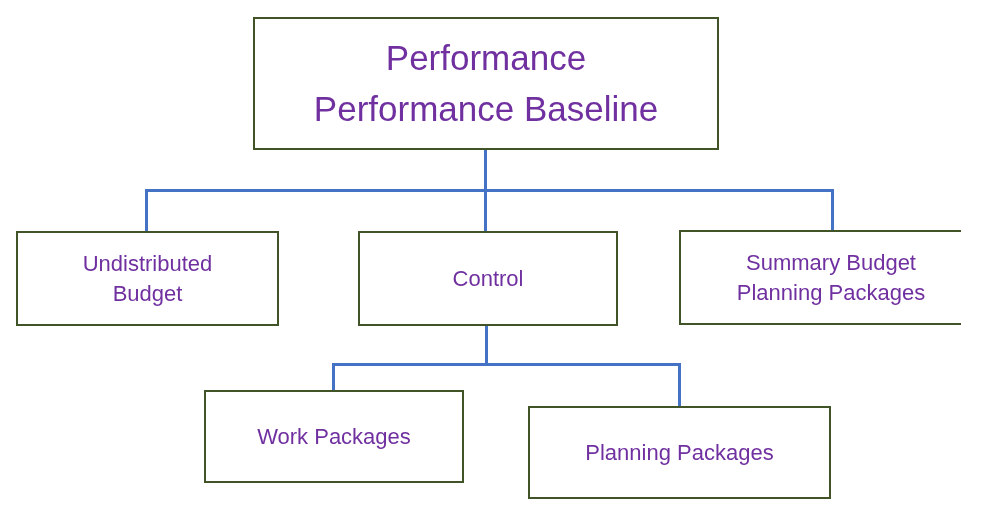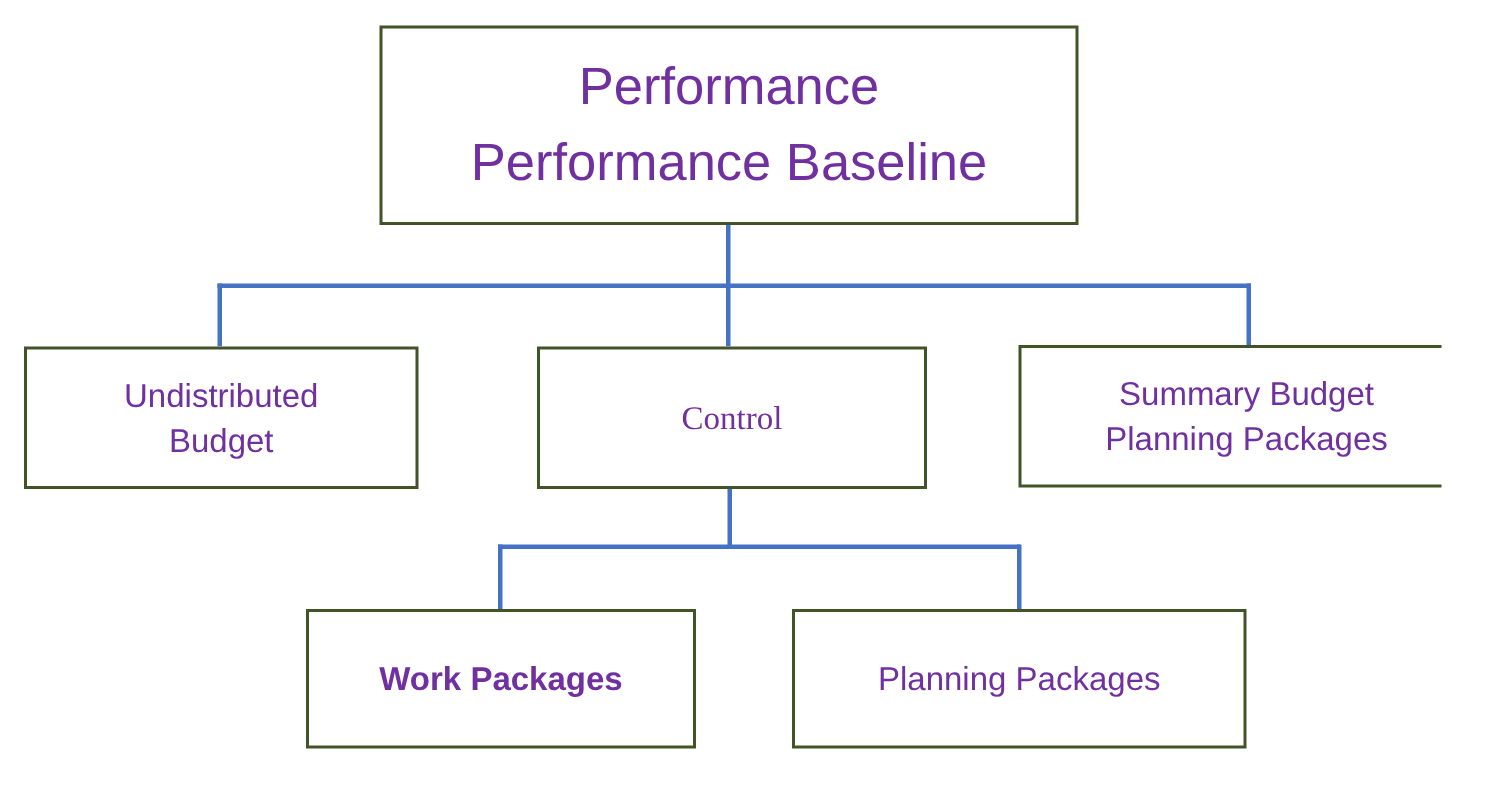--- a/index.html
+++ b/index.html
@@ -32,23 +32,23 @@
     flex-direction: column;
     justify-content: center;
     align-items: center;
     text-align: center;
     line-height: 1.34;
     font-size: 22px;
   }
   .node .line { display: block; white-space: nowrap; }
   .node-pmb  { left: 253px; top: 17px;  width: 466px; height: 133px; font-size: 35px; line-height: 1.45; }
   .node-ub   { left: 16px;  top: 231px; width: 263px; height: 95px; }
-  .node-ca   { left: 358px; top: 231px; width: 260px; height: 95px; font-family: Liberation Serif, serif; }
+  .node-ca   { left: 358px; top: 231px; width: 260px; height: 95px; }
   .node-slpp { left: 679px; top: 230px; width: 304px; height: 95px; }
-  .node-wp   { left: 204px; top: 406px; width: 260px; height: 93px; font-weight: bold; }
+  .node-wp   { left: 204px; top: 390px; width: 260px; height: 93px; }
   .node-pp   { left: 528px; top: 406px; width: 303px; height: 93px; }
 
   .conn { position: absolute; background: var(--connector); }
   .c-l1-stem  { left: 483.5px; top: 150px; width: 3px;   height: 81px; }
   .c-l1-h     { left: 145px;   top: 189px; width: 689px; height: 3px;  }
   .c-l1-left  { left: 145px;   top: 189px; width: 3px;   height: 42px; }
   .c-l1-right { left: 831px;   top: 189px; width: 3px;   height: 41px; }
   .c-l2-stem  { left: 484.5px; top: 325px; width: 3px;   height: 41px; }
   .c-l2-h     { left: 332px;   top: 363px; width: 348px; height: 3px;  }
   .c-l2-left  { left: 332px;   top: 363px; width: 3px;   height: 43px; }

